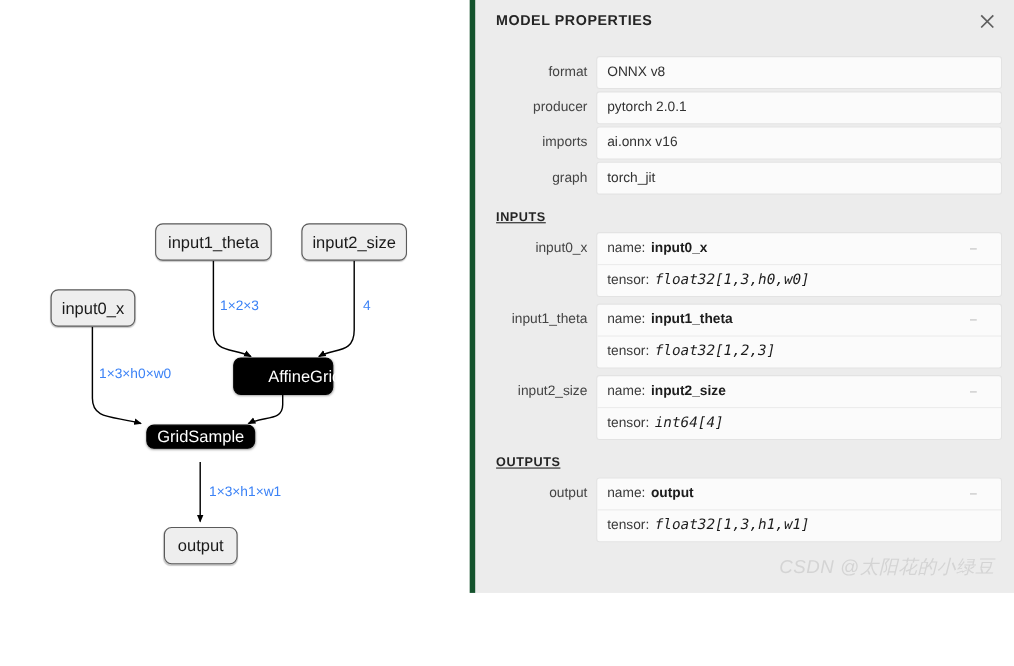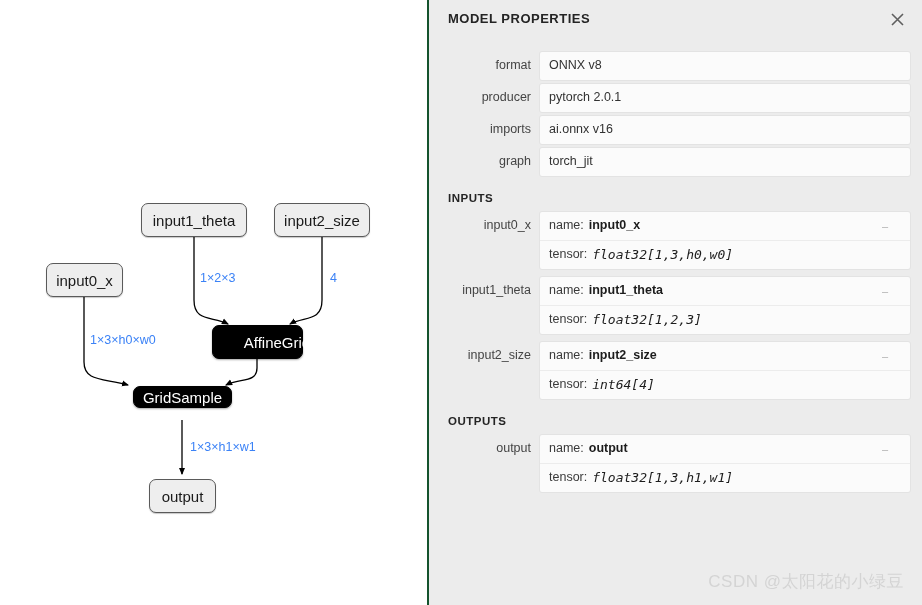--- a/index.html
+++ b/index.html
@@ -63,23 +63,23 @@
     color: #3b82f6;
     white-space: nowrap;
     line-height: 1;
   }
 
   
   #sidebar {
     position: absolute;
     left: 427px; top: 0;
     width: 495px;
-    height: 605px;
+    height: 539px;
     background: #ececec;
-    border-left: 2px solid #14532d;
+    border-left: 5px solid #14532d;
     box-sizing: border-box;
     overflow: hidden;
   }
   .sb-header {
     position: relative;
     height: 40px;
     display: flex;
     align-items: center;
   }
   .sb-title {
@@ -105,20 +105,21 @@
   .close-btn svg { display: block; }
 
   .section-title {
     font-size: 11.5px;
     font-weight: bold;
     letter-spacing: 0.5px;
     color: #242424;
     padding-left: 19px;
     margin-top: 16px;
     margin-bottom: 8px;
+    text-decoration: underline;
   }
 
   .prop-row {
     display: flex;
     align-items: flex-start;
     margin-bottom: 4px;
     padding-right: 12px;
   }
   .prop-name {
     width: 111px;
@@ -207,20 +208,21 @@
   
   #watermark {
     position: absolute;
     right: 18px;
     bottom: 12px;
     font-size: 17px;
     color: #d4d4d4;
     letter-spacing: 0.5px;
     white-space: nowrap;
     pointer-events: none;
+    font-style: italic;
   }
 </style>
 </head>
 <body>
 
 <div id="app">
 
   <div id="graph-canvas">
 
     <svg id="graph-svg" width="427" height="605">

